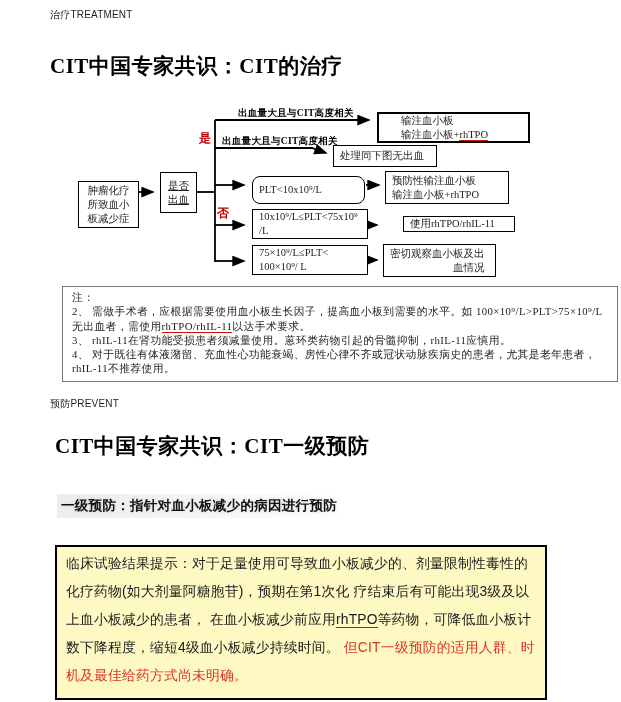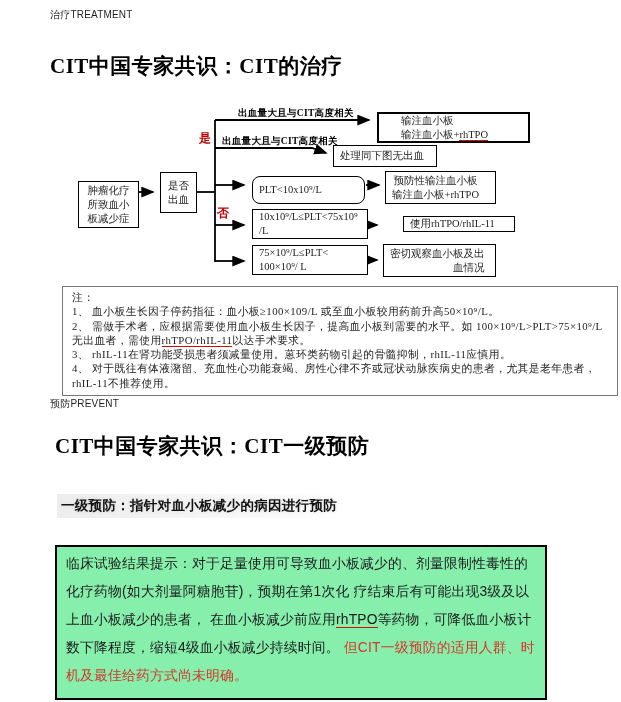--- a/index.html
+++ b/index.html
@@ -42,21 +42,21 @@
   }
   
   .sub-label{
     position:absolute;left:57px;top:494px;padding:3px 10px 3px 4px;
     font-size:13.5px;font-weight:bold;color:#111;
     background:linear-gradient(to right,#ededed,#fafafa 75%,#ffffff);
     text-shadow:0 0 4px rgba(0,0,0,0.12);letter-spacing:0.3px;
   }
   .clinical{
     position:absolute;left:55px;top:545px;width:492px;min-height:148px;
-    border:2.5px solid #000;box-sizing:border-box;background:#86efac;
+    border:2.5px solid #000;box-sizing:border-box;background:#fef9c3;
     padding:3px 9px 8px 9px;font-size:13.8px;line-height:28px;color:#1a1a1a;
     letter-spacing:0.2px;
   }
   .red{color:#d9342b;}
   svg.connectors{position:absolute;left:0;top:0;pointer-events:none;}
 </style>
 </head>
 <body>
 
 <div class="abs kicker" style="left:50px;top:8px;">治疗TREATMENT</div>
@@ -81,57 +81,56 @@
     <line x1="366" y1="185" x2="379" y2="185" marker-end="url(#ah)"></line>
     <line x1="368" y1="225" x2="377" y2="225" marker-end="url(#ah)"></line>
     <line x1="368" y1="260" x2="377" y2="260" marker-end="url(#ah)"></line>
   </g>
 </svg>
 
 <div class="fbox center" style="left:78px;top:169px;width:61px;height:47px;margin-top:12px;">肿瘤化疗
 所致血小
 板减少症</div>
 
-<div class="fbox center" style="left:160px;top:172px;width:37px;height:41px;">是否
+<div class="fbox center" style="left:160px;top:172px;width:37px;height:41px;text-decoration:underline;">是否
 出血</div>
 
 <div class="yn" style="left:199px;top:130px;">是</div>
 
 <div class="yn" style="left:217px;top:205px;">否</div>
 
 <div class="branch-label" style="left:238px;top:107px;">出血量大且与CIT高度相关</div>
 
 <div class="branch-label" style="left:222px;top:135px;">出血量大且与CIT高度相关</div>
 
 <div class="fbox left thick" style="left:377px;top:112px;width:153px;height:31px;line-height:13.5px;">
   <div>输注血小板</div>
   <div><span>输注血小板+</span><span class="ru">rhTPO</span></div>
 </div>
 
 <div class="fbox left" style="left:333px;top:145px;width:104px;height:22px;">处理同下图无出血</div>
 
 <div class="fbox left" style="left:252px;top:176px;width:113px;height:28px;border-radius:8px;">PLT&lt;10x10⁹/L</div>
 
-<div class="fbox left" style="left:385px;top:171px;width:111px;height:33px;text-align:center;">预防性输注血小板
+<div class="fbox left" style="left:385px;top:171px;width:124px;height:33px;">预防性输注血小板
 输注血小板+rhTPO</div>
 
 <div class="fbox left" style="left:252px;top:209px;width:116px;height:30px;">10x10⁹/L≤PLT&lt;75x10⁹
 /L</div>
 
 <div class="fbox left" style="left:403px;top:216px;width:112px;height:16px;text-align:right;">使用rhTPO/rhIL-11</div>
 
 <div class="fbox left" style="left:252px;top:245px;width:116px;height:30px;">75×10⁹/L≤PLT&lt;
 100×10⁹/ L</div>
 
 <div class="fbox left" style="left:383px;top:244px;width:113px;height:33px;text-align:right;">密切观察血小板及出
 血情况</div>
 
 <div class="note">
   <div>注：</div>
-  <div>1、 血小板生长因子停药指征：血小板≥100×109/L 或至血小板较用药前升高50×10⁹/L。</div>
   <div><span>2、 需做手术者，应根据需要使用血小板生长因子，提高血小板到需要的水平。如 100×10⁹/L&gt;PLT&gt;75×10⁹/L无出血者，需使用</span><span class="ru">rhTPO/rhIL-11</span><span>以达手术要求。</span></div>
   <div>3、 rhIL-11在肾功能受损患者须减量使用。蒽环类药物引起的骨髓抑制，rhIL-11应慎用。</div>
   <div>4、 对于既往有体液潴留、充血性心功能衰竭、房性心律不齐或冠状动脉疾病史的患者，尤其是老年患者，rhIL-11不推荐使用。</div>
 </div>
 
 <div class="abs kicker" style="left:50px;top:397px;">预防PREVENT</div>
 
 <div class="abs h1" style="left:55px;top:432px;">CIT中国专家共识：CIT一级预防</div>
 
 <div class="sub-label">一级预防：指针对血小板减少的病因进行预防</div>

